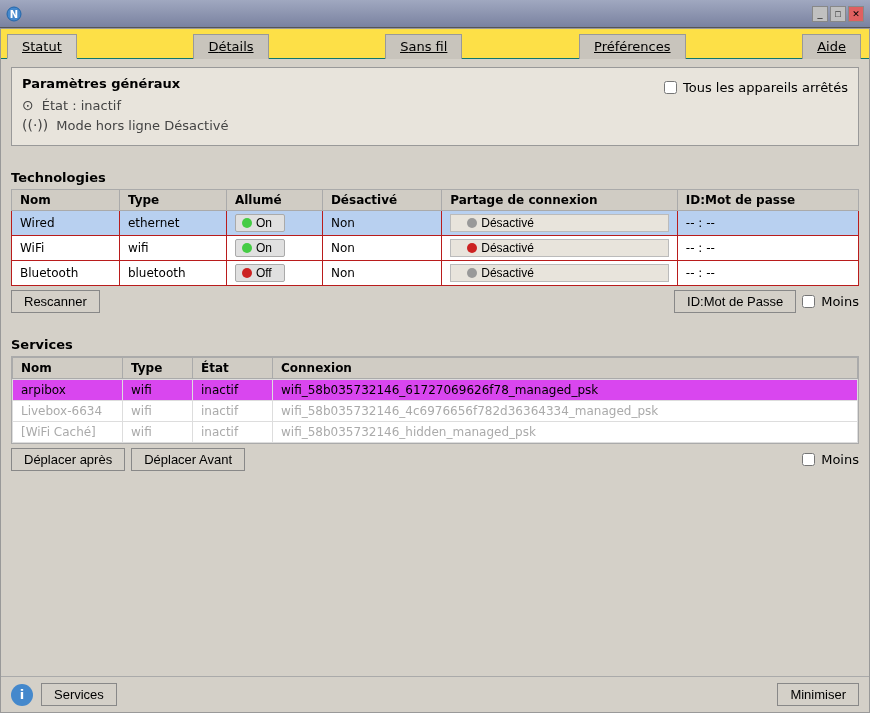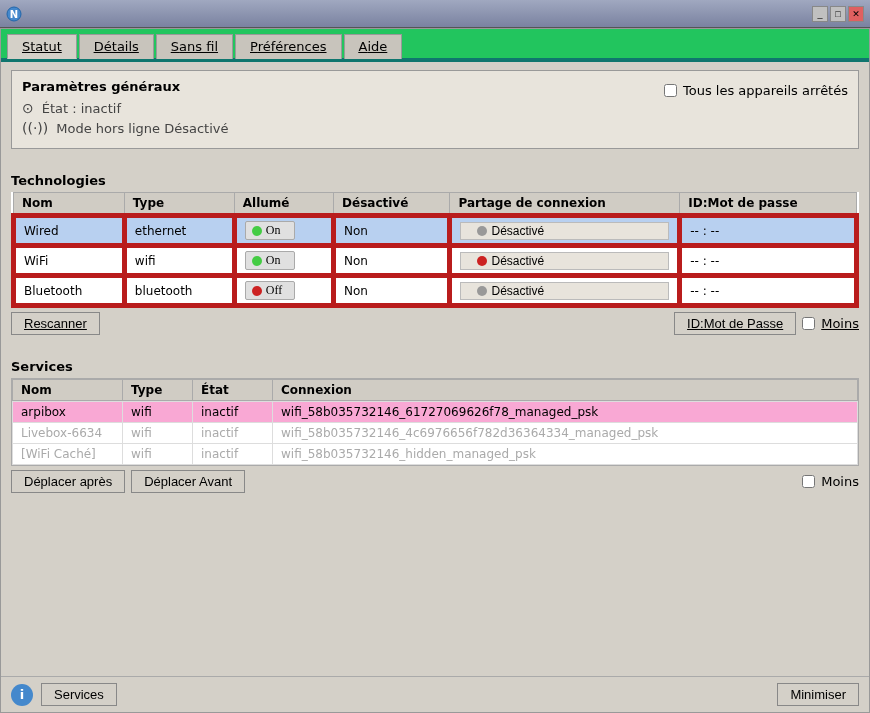--- a/index.html
+++ b/index.html
@@ -64,22 +64,23 @@
       background: #d4d0c8;
       display: flex;
       flex-direction: column;
       border: 1px solid #999;
     }
 
     
     .tabs {
       display: flex;
       padding: 4px 6px 0 6px;
-      background: #22c55e;
-      border-bottom: 4px solid #0f766e;
+      background: #fde047;
+      border-bottom: 1px solid #0f766e;
+      justify-content: space-between;
     }
     .tab {
       padding: 4px 14px;
       border: 1px solid #999;
       border-bottom: none;
       background: #c8c4bc;
       cursor: pointer;
       margin-right: 2px;
       font-size: 13px;
       position: relative;
@@ -150,40 +151,39 @@
     }
     .tech-table th {
       background: #d0ccc4;
       border: 1px solid #aaa;
       padding: 3px 8px;
       text-align: left;
       font-weight: bold;
       font-size: 12px;
     }
     .tech-table td {
-      border: 5px solid #b91c1c;
+      border: 1px solid #b91c1c;
       padding: 3px 8px;
       font-size: 12px;
     }
     .tech-table tr.selected td {
       background: #b8d0f0;
     }
 
     .status-btn {
       display: flex;
       align-items: center;
       gap: 4px;
       padding: 1px 6px;
       background: #e0e0e0;
       border: 1px solid #aaa;
       border-radius: 2px;
       font-size: 12px;
       cursor: pointer;
       min-width: 50px;
-      font-family: Liberation Serif, serif;
     }
     .dot {
       width: 10px;
       height: 10px;
       border-radius: 50%;
       display: inline-block;
     }
     .dot.green { background: #44cc44; }
     .dot.red { background: #cc2222; }
     .dot.gray { background: #999; }
@@ -200,21 +200,20 @@
       width: 100%;
     }
     .deactivate-btn .dot { }
 
     
     .rescan-row {
       display: flex;
       justify-content: space-between;
       align-items: center;
       margin-top: 4px;
-      text-decoration: underline;
     }
     .btn {
       padding: 3px 12px;
       border: 1px solid #888;
       background: #d4d0c8;
       cursor: pointer;
       font-size: 13px;
     }
 
     .id-pass-row {
@@ -240,21 +239,21 @@
       text-align: left;
       font-weight: bold;
       font-size: 12px;
     }
     .services-table td {
       border: 1px solid #ddd;
       padding: 3px 8px;
       font-size: 12px;
     }
     .services-table tr.active-row td {
-      background: #f9a8d4;
+      background: #d946ef;
     }
     .services-table tr.dim td {
       color: #aaa;
     }
 
     
     .services-bottom {
       display: flex;
       justify-content: space-between;
       align-items: center;

